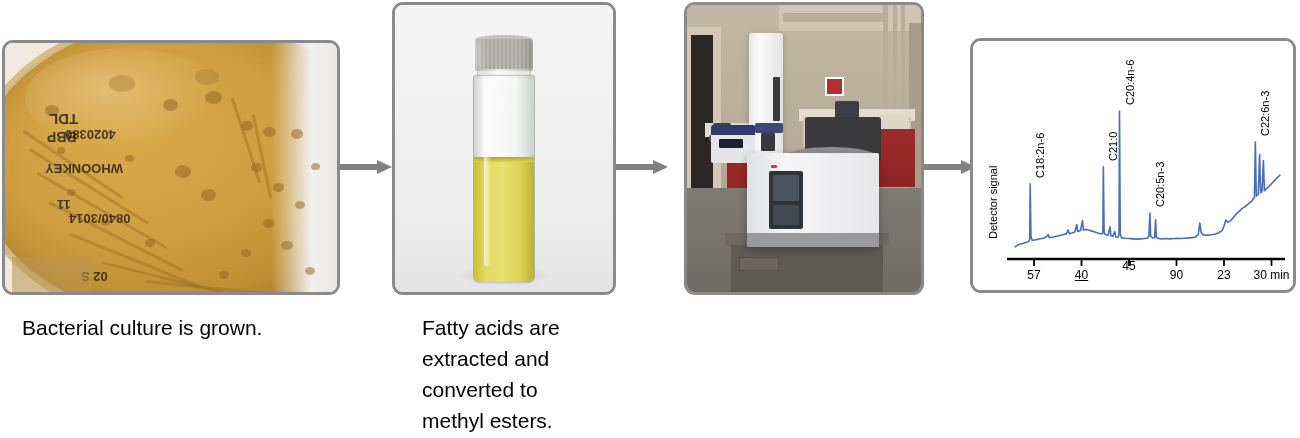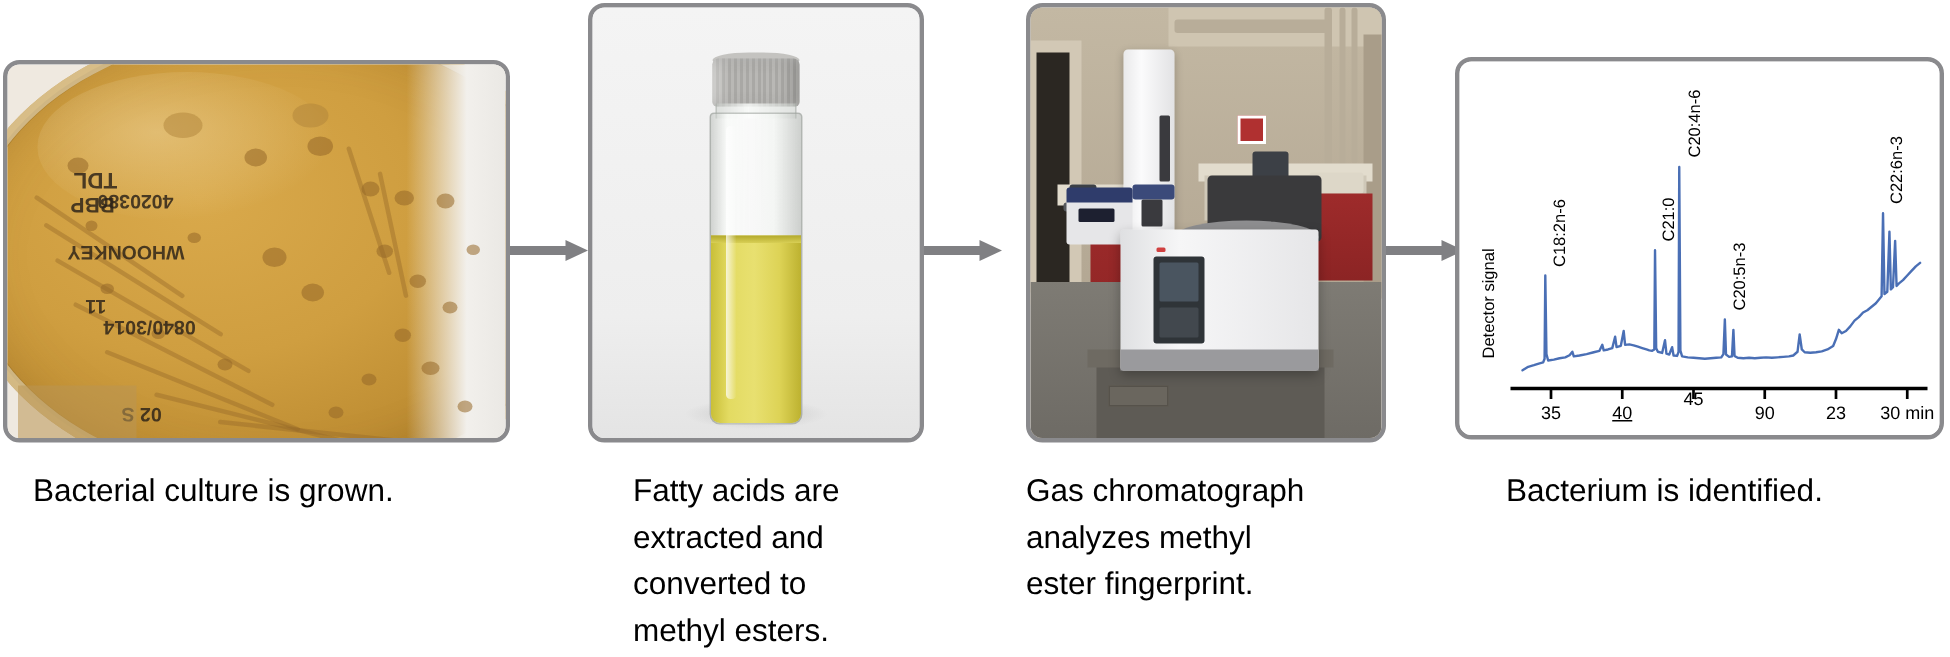--- a/index.html
+++ b/index.html
@@ -356,34 +356,30 @@
       </svg>
 
       <div id="peaklabels">
           <div class="peaklabel" style="left: 61.2px; top: 136.7px;">C18:2n-6</div>
           <div class="peaklabel" style="left: 134.35px; top: 119.76px;">C21:0</div>
           <div class="peaklabel" style="left: 150.5px; top: 64.32px;">C20:4n-6</div>
           <div class="peaklabel" style="left: 180.9px; top: 165.96px;">C20:5n-3</div>
           <div class="peaklabel" style="left: 286.35px; top: 95.12px;">C22:6n-3</div>
         </div>
       <div id="ticklabels">
-          <div class="ticklabel" style="left: 35px; top: 227px; width: 52px;">35</div>
+          <div class="ticklabel" style="left: 35px; top: 227px; width: 52px;">57</div>
           <div class="ticklabel" style="left: 82.5px; top: 227px; width: 52px; text-decoration: underline;">40</div>
           <div class="ticklabel" style="left: 130px; top: 218px; width: 52px;">45</div>
           <div class="ticklabel" style="left: 177.5px; top: 227px; width: 52px;">90</div>
           <div class="ticklabel" style="left: 225px; top: 227px; width: 52px;">23</div>
           <div class="ticklabel" style="left: 272.5px; top: 227px; width: 52px;">30 min</div>
         </div>
 
     </div>
   </div>
 
   <div class="caption" style="left:22px;top:312px;width:330px;">Bacterial culture is grown.</div>
   <div class="caption" style="left:422px;top:312px;width:200px;">Fatty acids are
 extracted and
 converted to
 methyl esters.</div>
-  <div class="caption" style="left:684px;top:312px;width:240px;">Gas chromatograph
-analyzes methyl
-ester fingerprint.</div>
-  <div class="caption" style="left:1004px;top:312px;width:290px;">Bacterium is identified.</div>
 
 </div>
 
 </body></html>

